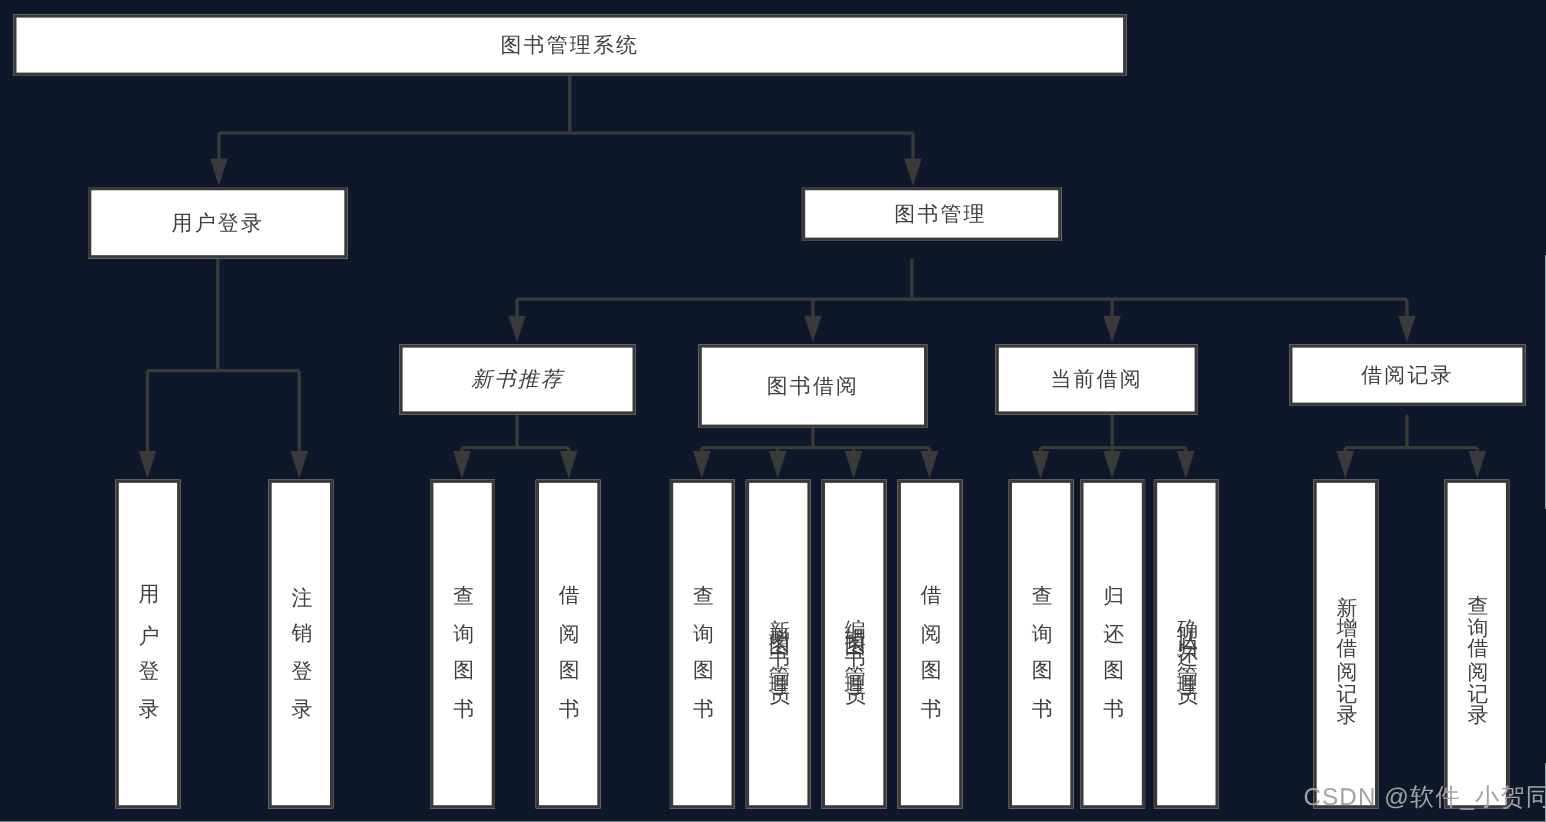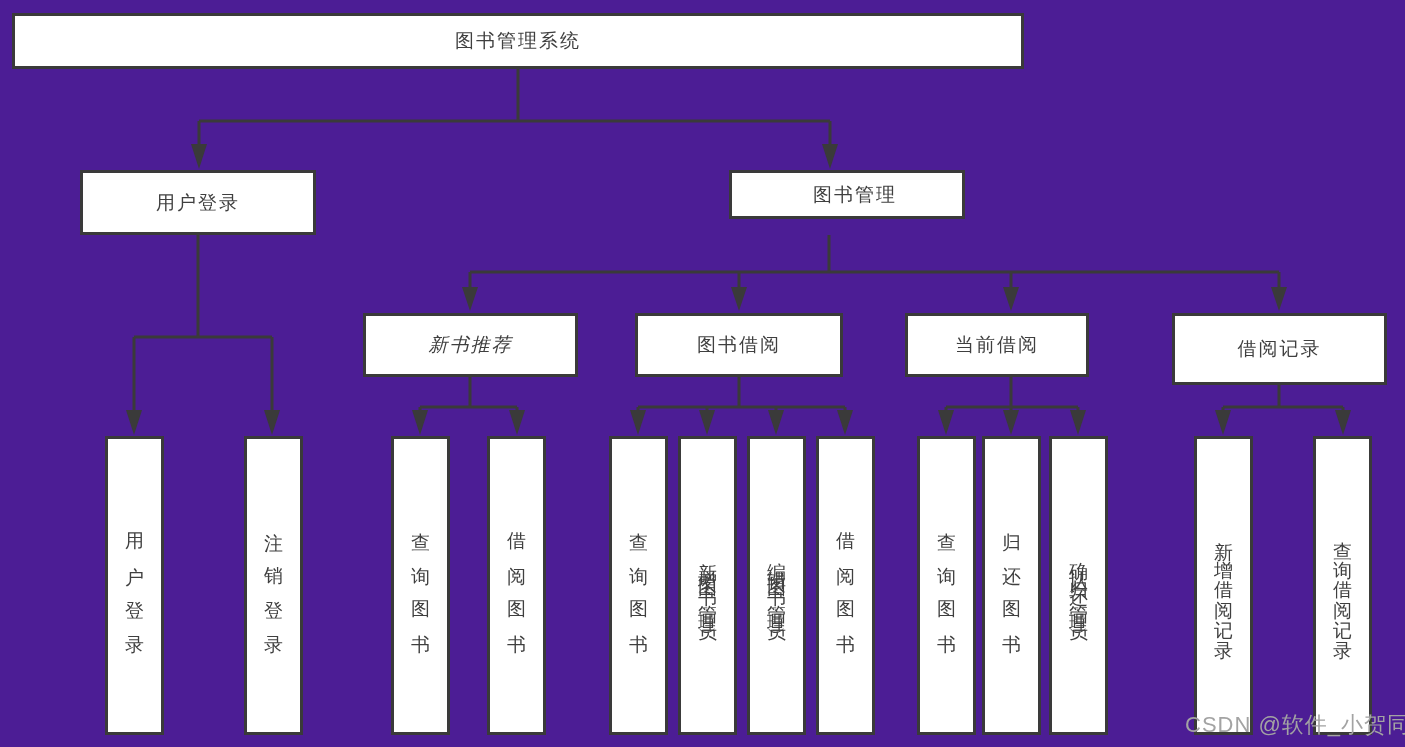--- a/index.html
+++ b/index.html
@@ -3,21 +3,21 @@
 <meta charset="utf-8">
 <style>
   * { margin: 0; padding: 0; box-sizing: border-box; }
   html, body { background: #ffffff; }
   body { font-family: "Liberation Sans", sans-serif; }
 
   .canvas {
     position: relative;
     width: 1405px;
     height: 747px;
-    background: #4c1d95;
+    background: #0f172a;
     overflow: hidden;
   }
 
   .connectors {
     position: absolute;
     left: 0; top: 0;
     width: 1405px; height: 747px;
     pointer-events: none;
   }
 
@@ -107,23 +107,23 @@
       <polygon points="1335,410 1351,410 1343,435"></polygon>
     </g>
   </svg>
 
   <div class="node" style="left:12px; top:13px; width:1012px; height:56px;">图书管理系统</div>
 
   <div class="node" style="left:80px; top:170px; width:236px; height:65px;">用户登录</div>
   <div class="node" style="left:729px; top:170px; width:236px; height:49px;padding-left:16px;">图书管理</div>
 
   <div class="node" style="left:363px; top:313px; width:215px; height:64px;font-style:italic;">新书推荐</div>
-  <div class="node" style="left:635px; top:313px; width:208px; height:64px;">图书借阅</div>
+  <div class="node" style="left:635px; top:313px; width:208px; height:76px;">图书借阅</div>
   <div class="node" style="left:905px; top:313px; width:184px; height:64px;">当前借阅</div>
-  <div class="node" style="left:1172px; top:313px; width:215px; height:72px;">借阅记录</div>
+  <div class="node" style="left:1172px; top:313px; width:215px; height:56px;">借阅记录</div>
 
   <div class="node leaf" style="left: 105px; letter-spacing: 1.8em;">用户登录</div>
   <div class="node leaf" style="left: 244px; letter-spacing: 1.8em;">注销登录</div>
   <div class="node leaf" style="left: 391px; letter-spacing: 1.8em;">查询图书</div>
   <div class="node leaf" style="left: 487px; letter-spacing: 1.8em;">借阅图书</div>
   <div class="node leaf" style="left: 609px; letter-spacing: 1.8em;">查询图书</div>
   <div class="node leaf" style="left: 678px; letter-spacing: 0.45em;">新增图书（管理员）</div>
   <div class="node leaf" style="left: 747px; letter-spacing: 0.45em;">编辑图书（管理员）</div>
   <div class="node leaf" style="left: 816px; letter-spacing: 1.8em;">借阅图书</div>
   <div class="node leaf" style="left: 917px; letter-spacing: 1.8em;">查询图书</div>

